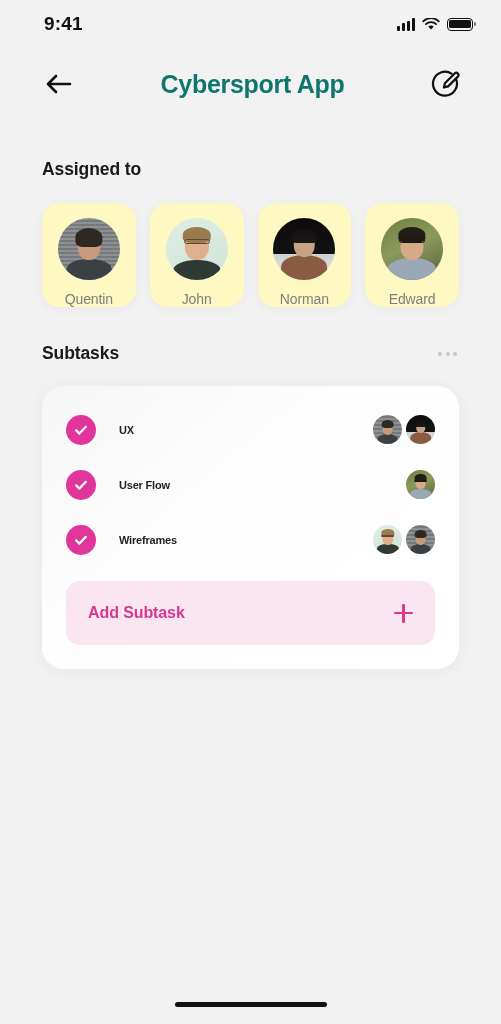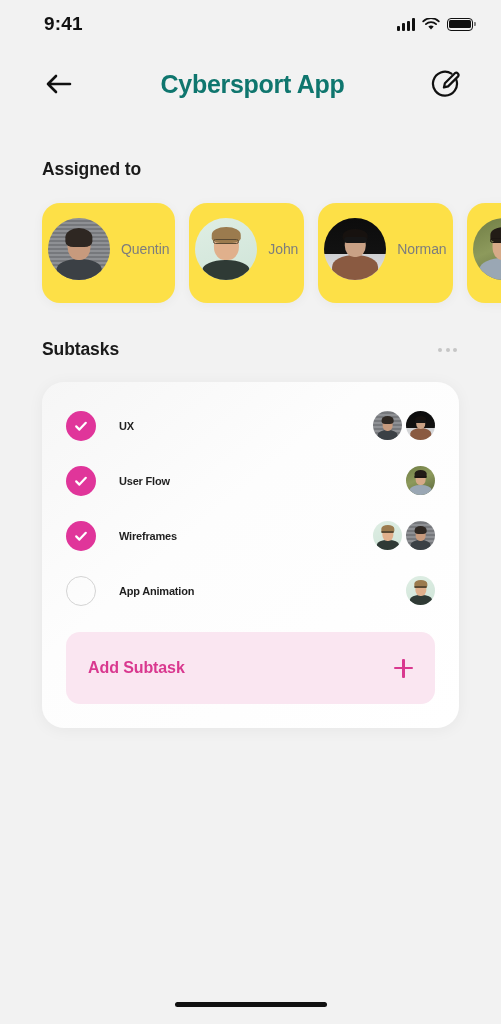--- a/index.html
+++ b/index.html
@@ -142,25 +142,25 @@
 
   
   .assigned-wrap { margin-top: 39px; }
   .assigned-row {
     display: flex;
     gap: 14px;
     margin-top: 23px;
   }
   .person-card {
     flex: 1 1 0;
-    background: #fde047;
+    background: #fef9c3;
     border-radius: 18px;
-    padding: 15px 6px 23px;
-    display: flex;
-    flex-direction: row;
+    padding: 15px 6px 0;
+    display: flex;
+    flex-direction: column;
     align-items: center;
     gap: 11px;
     box-shadow: 0 2px 12px rgba(0,0,0,0.045);
     cursor: pointer;
   }
   .person-avatar {
     width: 62px; height: 62px;
     border-radius: 50%;
     overflow: hidden;
     flex: 0 0 auto;
@@ -212,21 +212,21 @@
   .mini-avatar {
     width: 29px; height: 29px;
     border-radius: 50%;
     overflow: hidden;
   }
 
   .add-subtask {
     margin-top: 14px;
     background: #fae6f1;
     border-radius: 14px;
-    height: 72px;
+    height: 64px;
     display: flex;
     align-items: center;
     justify-content: space-between;
     padding: 0 22px;
     cursor: pointer;
   }
   .add-subtask-label {
     font-size: 16px;
     font-weight: bold;
     color: #d9388f;
@@ -472,35 +472,20 @@
                 <div class="mini-avatar">
                   <div class="av av-quentin">
                     <span class="bg"></span>
                     <span class="body"></span>
                     <span class="head"></span>
                     <span class="hair"></span>
                   </div>
                 </div>
               </div>
             </div>
-            <div class="subtask-row">
-              <div class="checkbox todo"></div>
-              <div class="subtask-label">App Animation</div>
-              <div class="subtask-avatars">
-                <div class="mini-avatar">
-                  <div class="av av-john">
-                    <span class="bg"></span>
-                    <span class="body"></span>
-                    <span class="head"></span>
-                    <span class="hair"></span>
-                    <span style="position:absolute;left:29%;top:34%;width:42%;height:8%;border:1.4px solid #5a4a33;border-radius:3px;"></span>
-                  </div>
-                </div>
-              </div>
-            </div>
           </div>
         <div class="add-subtask">
           <div class="add-subtask-label">Add Subtask</div>
           <div class="plus-icon"></div>
         </div>
       </div>
     </div>
 
   </div>
 

